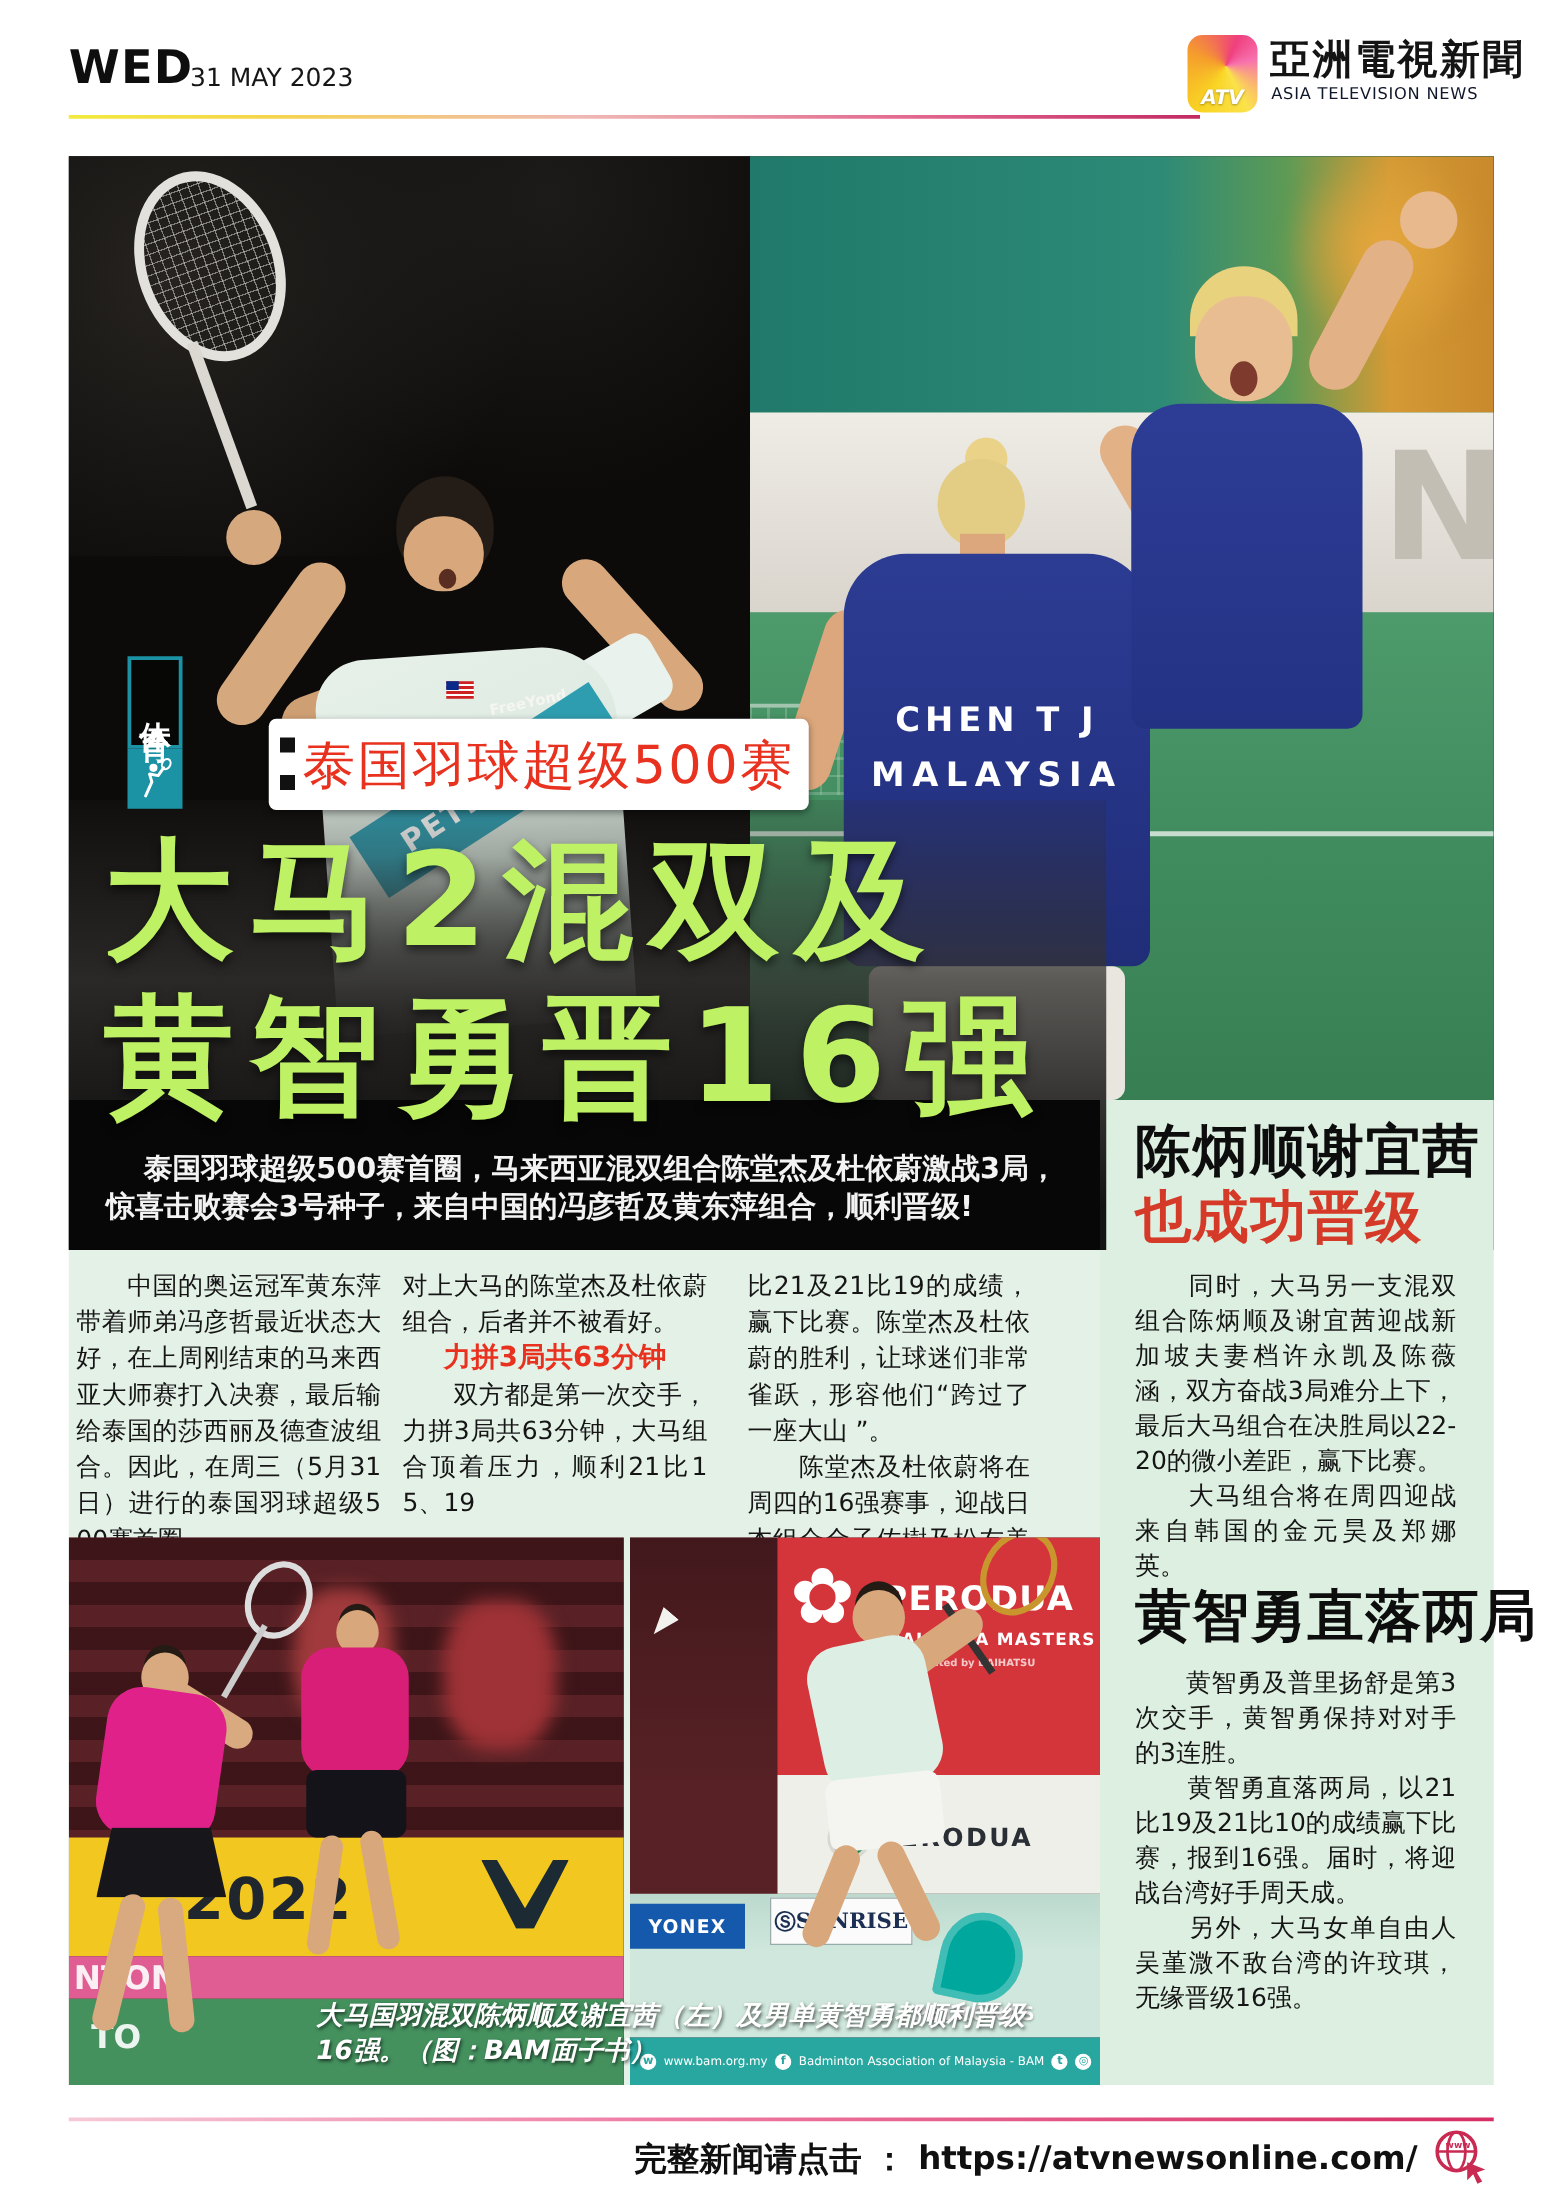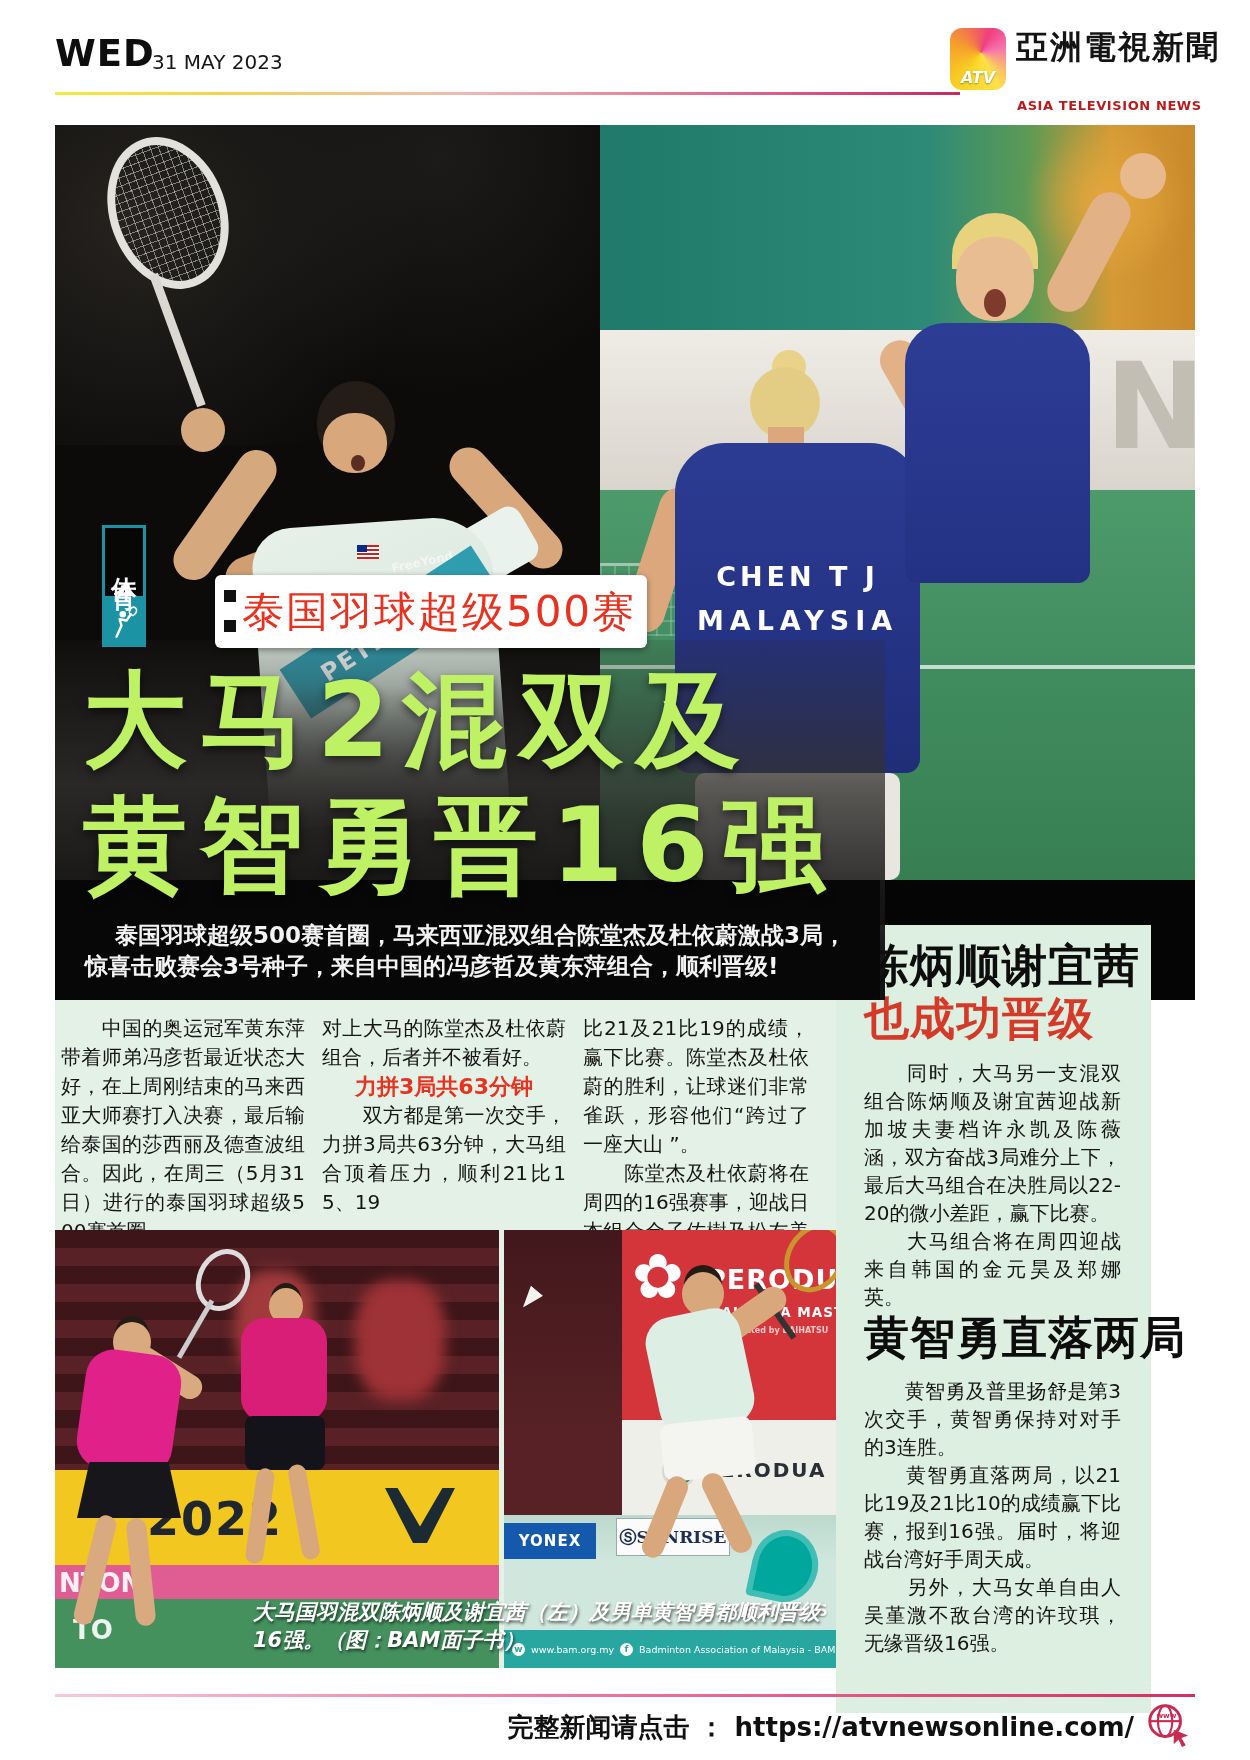--- a/index.html
+++ b/index.html
@@ -6,21 +6,21 @@
   .page{position:relative;width:1250px;height:1760px;background:#ffffff;overflow:hidden;
         font-family:"DejaVu Sans","Liberation Sans",sans-serif;color:#111;}
   
   .h-day{position:absolute;left:55px;top:32px;font-size:37px;font-weight:900;letter-spacing:1px;color:#0e0e0e;}
   .h-date{position:absolute;left:152px;top:50px;font-size:20px;font-weight:500;color:#161616;}
   .gem{position:absolute;left:950px;top:28px;width:56px;height:62px;border-radius:12px;
        background:conic-gradient(from 210deg at 55% 40%,#f9d423,#f59e2c 22%,#ef3f7e 48%,#f871ae 63%,#fbe24a 84%,#f9d423);
        display:flex;align-items:flex-end;justify-content:center;}
   .gem span{color:#fff;font-weight:900;font-style:italic;font-size:16px;padding-bottom:3px;text-shadow:0 1px 2px rgba(0,0,0,.35);text-align:center;}
   .logo-cn{position:absolute;left:1016px;top:26px;font-size:32px;font-weight:700;letter-spacing:2px;color:#141414;}
-  .logo-en{position:absolute;left:1017px;top:68px;font-size:13px;font-weight:700;letter-spacing:.6px;color:#b91c1c;margin-top:30px;}
+  .logo-en{position:absolute;left:1017px;top:68px;font-size:13px;font-weight:400;letter-spacing:.6px;color:#0f172a;}
   .h-rule{position:absolute;left:55px;top:92px;width:905px;height:3px;
        background:linear-gradient(90deg,#f2ea3e,#f5d44e 18%,#efb9b4 45%,#e2678f 75%,#c22b62);}
   
   .hero{position:absolute;left:55px;top:125px;width:1140px;height:875px;background:#050505;overflow:hidden;}
   .hp-left{position:absolute;left:0;top:0;width:545px;height:755px;background:#0c0b0a;overflow:hidden;}
   .hp-right{position:absolute;left:545px;top:0;width:595px;height:755px;background:#3f8a5d;overflow:hidden;}
   .hp-left div,.hp-right div{position:absolute;}
   .sash{display:flex;align-items:center;justify-content:center;}
   .sash span{color:#fff;font-size:24px;font-weight:800;letter-spacing:2px;}
   .backname{color:#fff;font-weight:800;text-align:center;letter-spacing:4px;font-size:27px;}
@@ -37,35 +37,35 @@
   .kicker span{color:#e8321f;font-size:42px;font-weight:400;letter-spacing:2px;padding-left:16px;}
   .headline{position:absolute;left:28px;z-index:6;color:#bef264;font-weight:900;font-size:104px;line-height:1;
        letter-spacing:13px;text-shadow:0 4px 8px rgba(0,0,0,.55);white-space:nowrap;text-align:right;}
   .hl1{top:543px;} .hl2{top:668px;}
   .intro{position:absolute;left:0;top:755px;width:825px;height:120px;background:#070707;z-index:5;box-sizing:border-box;
        padding:40px 12px 0 30px;color:#f3f3f3;font-size:23px;font-weight:700;line-height:31px;text-indent:30px;word-break:break-all;}
   
   .bodyp{position:absolute;left:55px;top:1000px;width:825px;height:668px;background:#e4f1e7;overflow:hidden;}
   .cols{position:absolute;left:6px;top:14px;width:812px;display:flex;gap:17px;}
   .col{font-size:20px;line-height:29px;color:#151515;text-align:justify;word-break:break-all;}
-  .c1{width:244px;} .c2{width:244px;} .c3{width:226px;}
+  .c1{width:244px;} .c2{width:244px;} .c3{width:226px;margin-left:15px;}
   .col p{margin:0;}
   .subhead{color:#e8321f;font-weight:800;font-size:22px;text-align:center;margin:3px 0 2px 0;}
   .p-bl{position:absolute;left:0;top:230px;width:444px;height:438px;background:#521d22;overflow:hidden;}
   .p-bm{position:absolute;left:449px;top:230px;width:376px;height:438px;background:#5a2024;overflow:hidden;}
   .p-bl div,.p-bm div{position:absolute;}
   .caption{position:absolute;left:198px;top:598px;width:605px;z-index:9;color:#fff;font-style:italic;font-weight:700;
        font-size:21px;line-height:28px;text-shadow:1px 2px 3px rgba(0,0,0,.65);}
   .tealbar{left:0;top:400px;width:376px;height:38px;background:#27a79f;display:flex;align-items:center;gap:6px;
        padding-left:8px;box-sizing:border-box;color:#fff;font-size:9.5px;white-space:nowrap;overflow:hidden;}
   .badge{width:13px;height:13px;border-radius:50%;background:#fff;color:#27a79f;font-size:9px;font-weight:800;
        display:inline-flex;align-items:center;justify-content:center;flex:0 0 auto;}
   
-  .sidebar{position:absolute;left:836px;top:880px;width:315px;height:788px;background:#dcefe0;box-sizing:border-box;
-       padding:14px 30px 0 28px;margin-top:45px;}
+  .sidebar{position:absolute;left:880px;top:880px;width:315px;height:788px;background:#dcefe0;box-sizing:border-box;
+       padding:14px 30px 0 28px;}
   .sb-h{font-size:45px;line-height:53px;font-weight:900;color:#0d0d0d;letter-spacing:1px;white-space:nowrap;}
   .sb-h .red{color:#d53a28;}
   .sb-p{font-size:20px;line-height:28px;color:#151515;text-align:justify;word-break:break-all;margin:0;}
   .mt14{margin-top:14px;} .mt24{margin-top:26px;} .mt12{margin-top:13px;}
   
   .f-rule{position:absolute;left:55px;top:1694px;width:1140px;height:3px;
        background:linear-gradient(90deg,#f6c9d6,#ef7ea6 40%,#d62e63);}
   .f-row{position:absolute;left:0;top:1700px;width:1192px;display:flex;justify-content:flex-end;align-items:center;gap:10px;}
   .f-label{font-size:26px;font-weight:800;color:#101010;}
   .f-url{font-size:26px;font-weight:700;color:#101010;text-decoration:none;}

